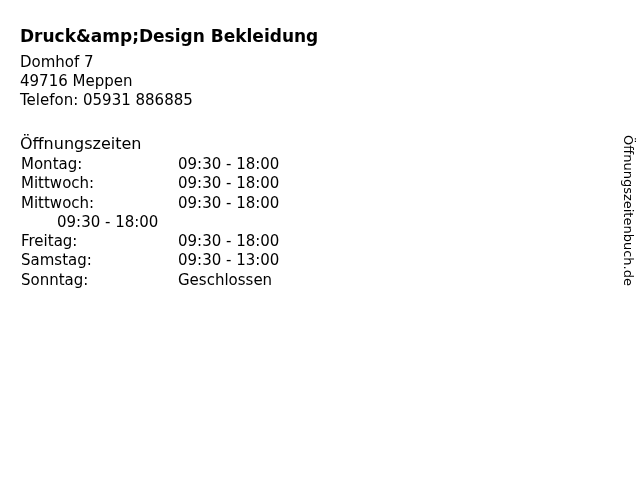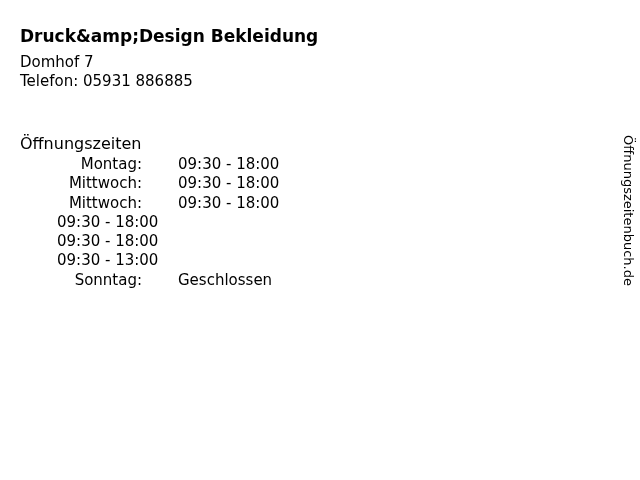--- a/index.html
+++ b/index.html
@@ -45,21 +45,20 @@
     font-weight: normal;
     line-height: 19px;
     white-space: nowrap;
   }
   .hours-table {
     position: absolute;
     left: 21px;
     top: 155px;
     font-size: 15px;
     line-height: 19.3px;
-    text-align: right;
   }
   .hours-row {
     display: flex;
     white-space: nowrap;
   }
   .hours-day {
     display: inline-block;
     width: 121px;
   }
   .hours-time {
@@ -79,20 +78,21 @@
 </style>
 </head>
 <body>
 
 <div class="page">
 
   <h1 class="title">Druck&amp;amp;Design Bekleidung</h1>
 
   <div class="address">
     <div>Domhof 7</div>
+    <div>49716 Meppen</div>
     <div>Telefon: 05931 886885</div>
   </div>
 
   <h2 class="hours-heading">Öffnungszeiten</h2>
 
   <div class="hours-table">
     <div class="hours-row">
       <span class="hours-day">Montag:</span>
       <span class="hours-time">09:30 - 18:00</span>
     </div>
@@ -101,23 +101,25 @@
       <span class="hours-time">09:30 - 18:00</span>
     </div>
     <div class="hours-row">
       <span class="hours-day">Mittwoch:</span>
       <span class="hours-time">09:30 - 18:00</span>
     </div>
     <div class="hours-row">
       <span class="hours-time">09:30 - 18:00</span>
     </div>
     <div class="hours-row">
+      <span class="hours-day">Freitag:</span>
       <span class="hours-time">09:30 - 18:00</span>
     </div>
     <div class="hours-row">
+      <span class="hours-day">Samstag:</span>
       <span class="hours-time">09:30 - 13:00</span>
     </div>
     <div class="hours-row">
       <span class="hours-day">Sonntag:</span>
       <span class="hours-time">Geschlossen</span>
     </div>
   </div>
 
   <div class="watermark">Öffnungszeitenbuch.de</div>
 

